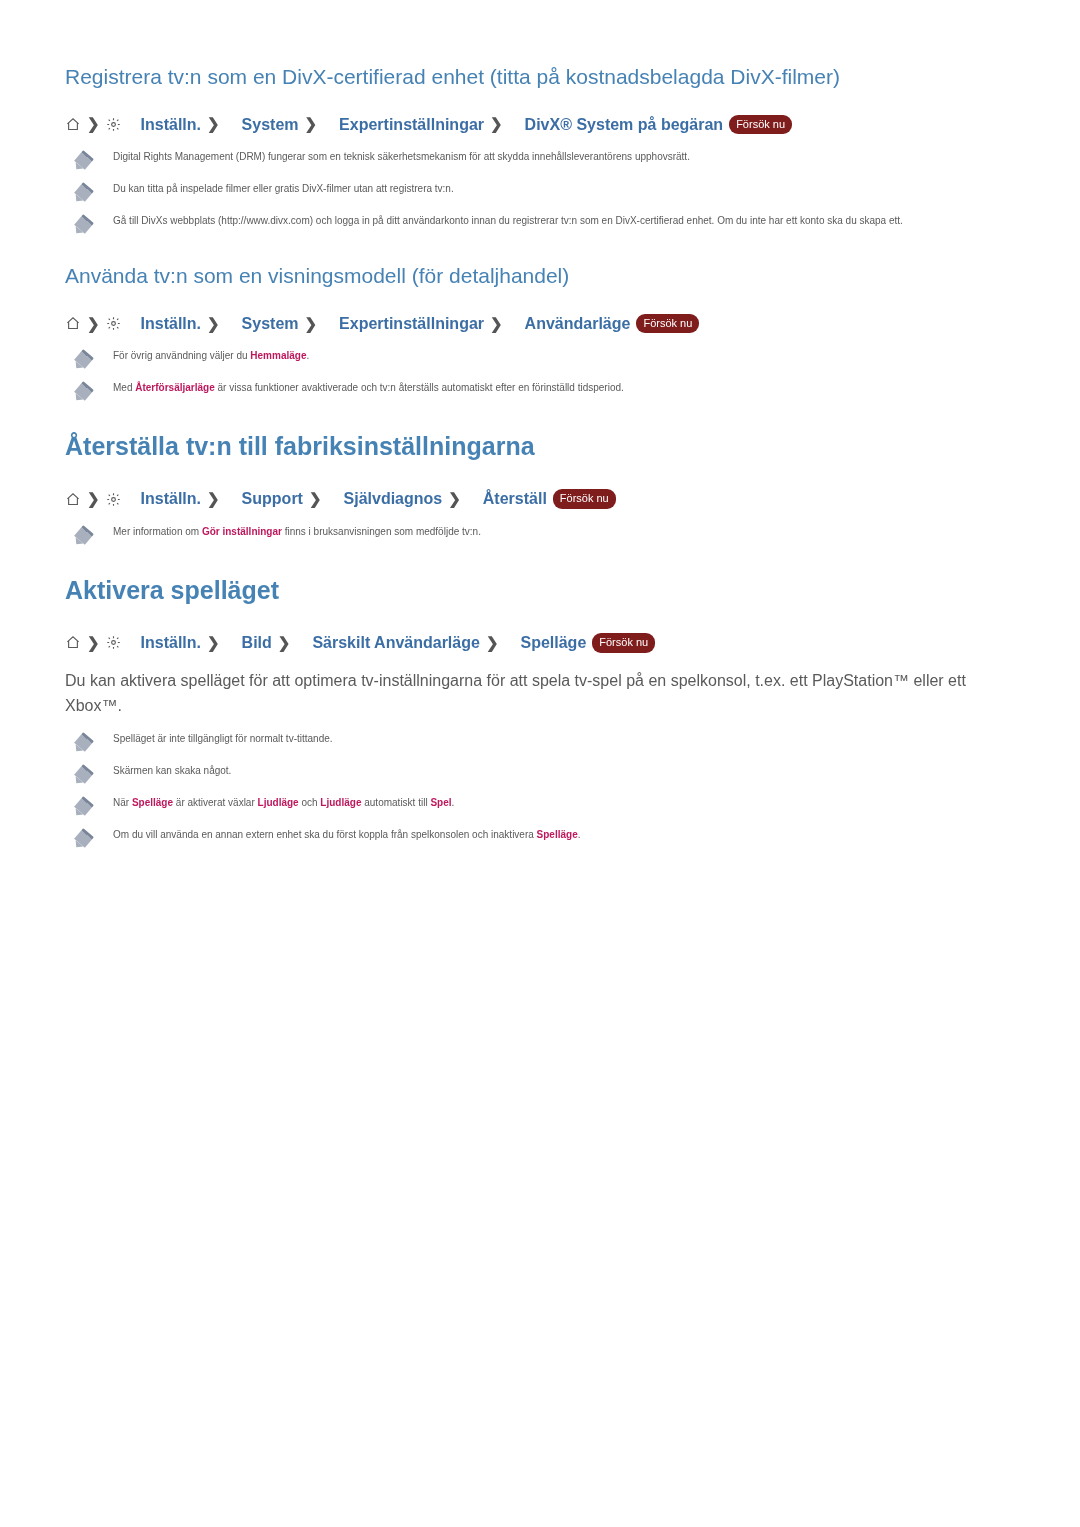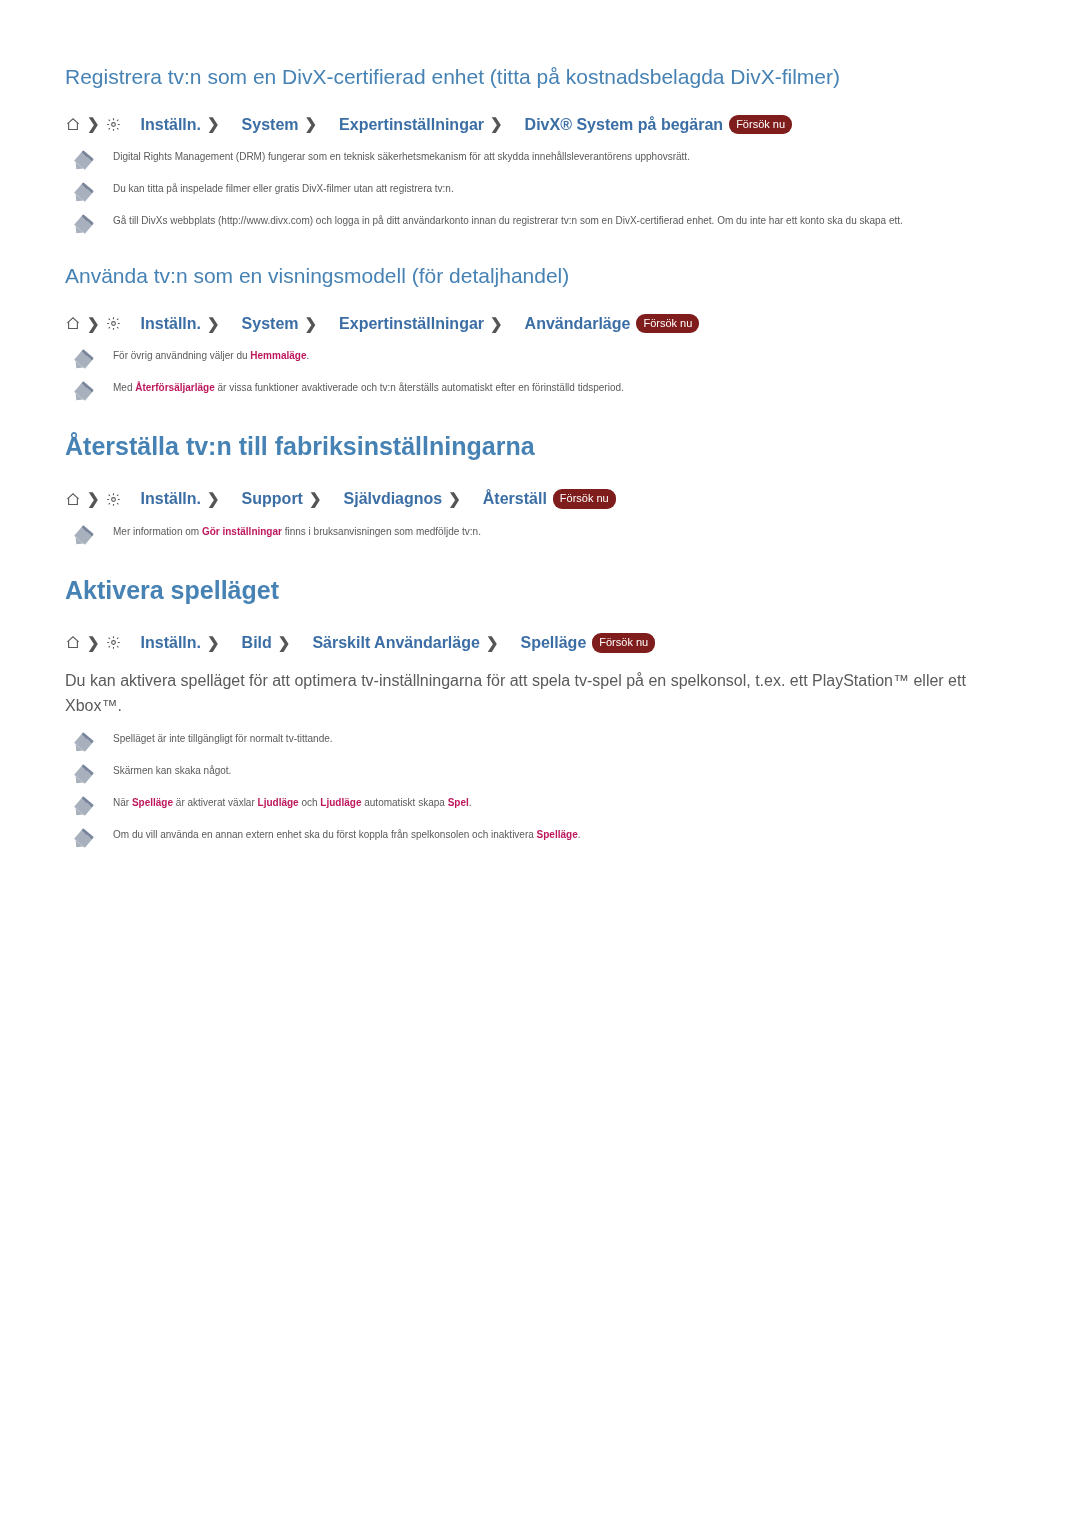--- a/index.html
+++ b/index.html
@@ -282,21 +282,21 @@
     <span class="pencil-icon"></span>
     <span class="note-text">Spelläget är inte tillgängligt för normalt tv-tittande.</span>
   </li>
   <li>
     <span class="pencil-icon"></span>
     <span class="note-text">Skärmen kan skaka något.</span>
   </li>
   <li>
     <span class="pencil-icon"></span>
     <span class="note-text">
-      <span>När </span><span class="link-text">Spelläge</span><span> är aktiverat växlar </span><span class="link-text">Ljudläge</span><span> och </span><span class="link-text">Ljudläge</span><span> automatiskt skapa </span><span class="link-text">Spel</span><span>.</span>
+      <span>När </span><span class="link-text">Spelläge</span><span> är aktiverat växlar </span><span class="link-text">Ljudläge</span><span> och </span><span class="link-text">Ljudläge</span><span> automatiskt till </span><span class="link-text">Spel</span><span>.</span>
     </span>
   </li>
   <li>
     <span class="pencil-icon"></span>
     <span class="note-text">
       <span>Om du vill använda en annan extern enhet ska du först koppla från spelkonsolen och inaktivera </span><span class="link-text">Spelläge</span><span>.</span>
     </span>
   </li>
 </ul>
 

